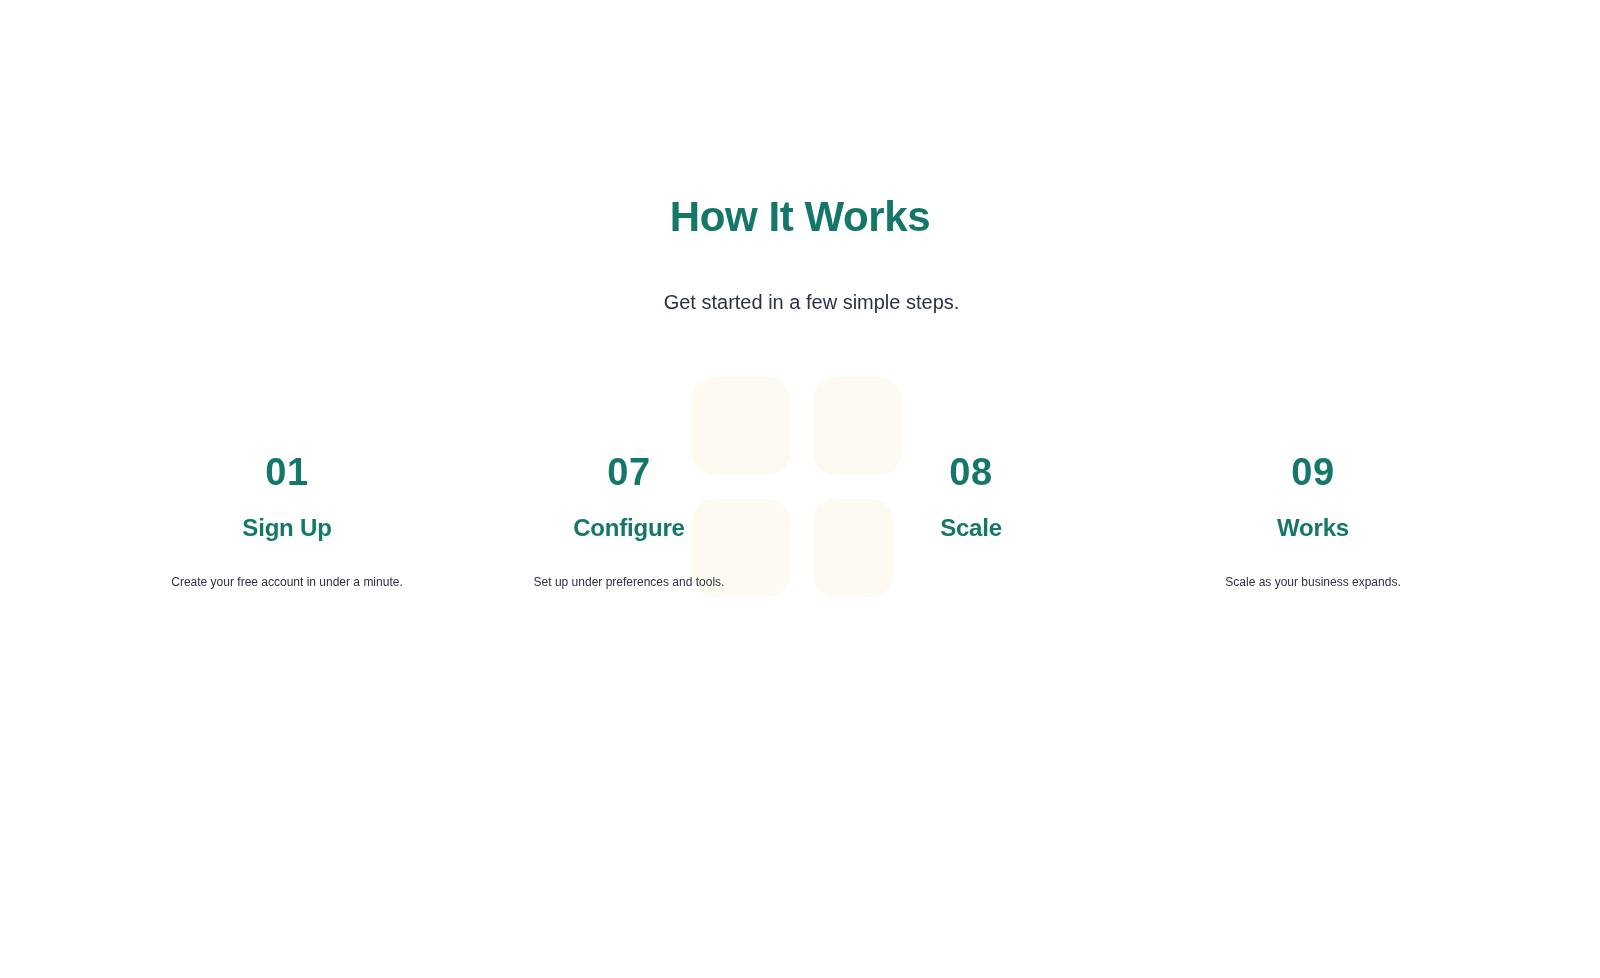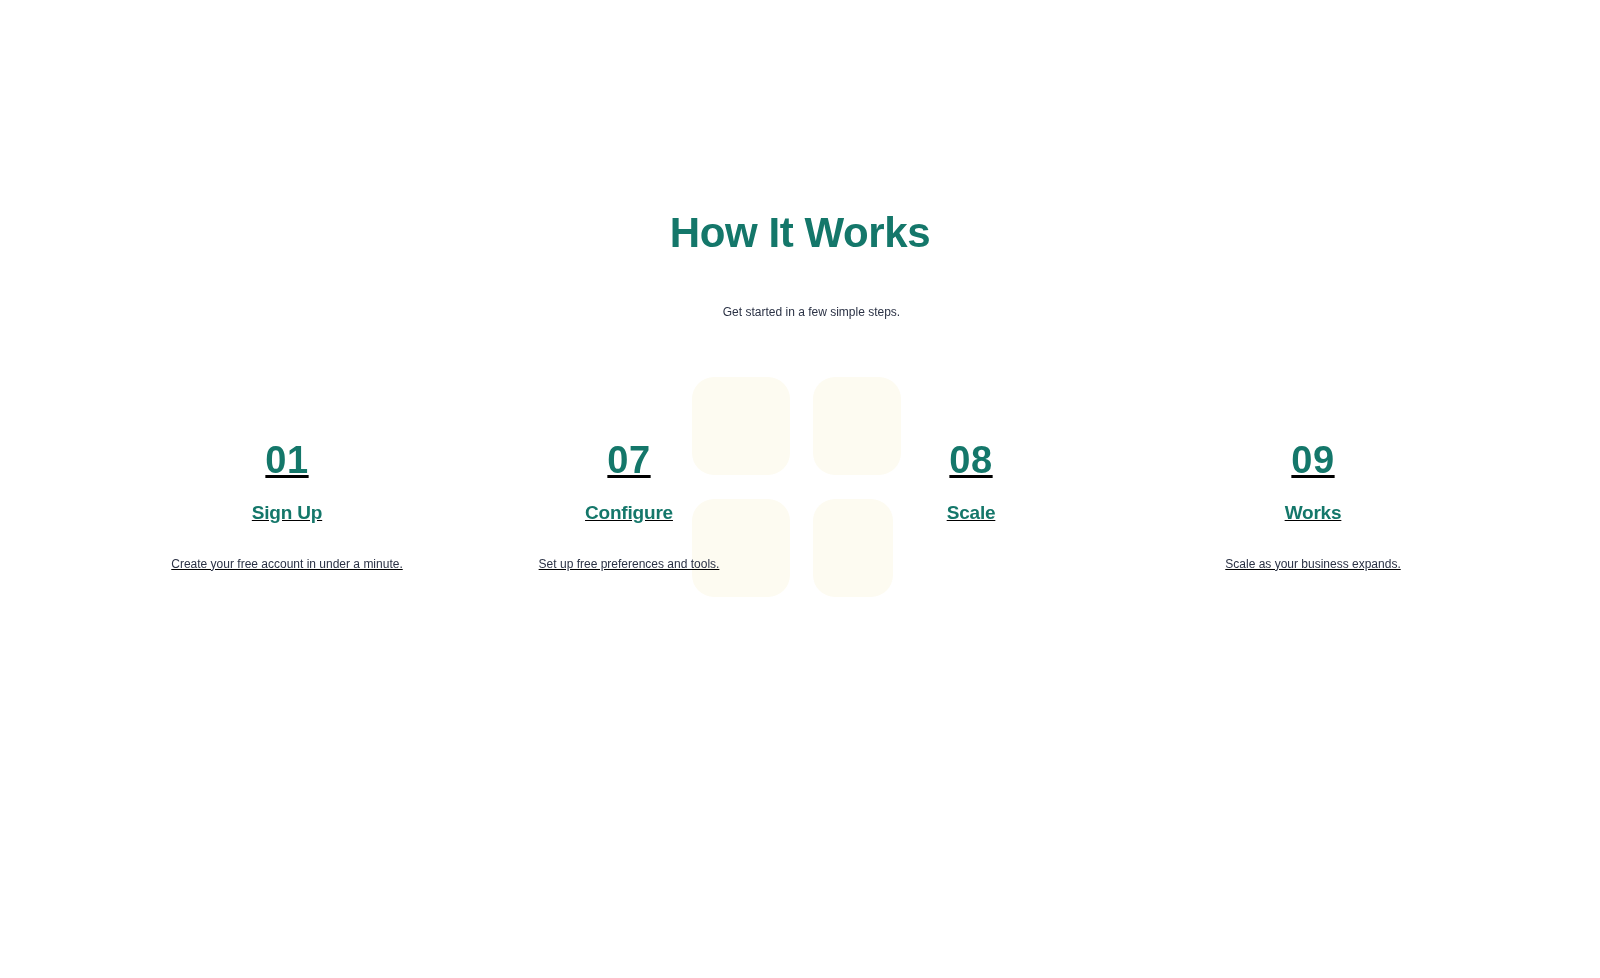--- a/index.html
+++ b/index.html
@@ -38,49 +38,48 @@
   
   .section {
     position: relative;
     z-index: 1;
     width: 1600px;
     padding-top: 193px;
     box-sizing: border-box;
   }
 
   .section-heading {
-    margin: 16px;
+    margin: 0;
     text-align: center;
     font-size: 42px;
     line-height: 1.12;
     font-weight: 700;
     letter-spacing: -0.4px;
     color: #14776a;
   }
 
   .section-subheading {
-    margin: 0;
+    margin: 16px;
     padding-top: 31px;
     text-align: center;
-    font-size: 12px;
+    font-size: 20px;
     line-height: 1.5;
     font-weight: 400;
     color: #2b3245;
     padding-left: 23px;
   }
 
   
   .steps-grid {
     margin: 0 auto;
     padding-top: 120px;
     width: 1368px;
     display: grid;
     grid-template-columns: repeat(4, 1fr);
     column-gap: 0px;
-    text-decoration: underline;
   }
 
   .step-card {
     display: flex;
     flex-direction: column;
     align-items: center;
     text-align: center;
     padding: 0 20px;
     box-sizing: border-box;
     background: transparent;
@@ -89,21 +88,21 @@
   .step-number {
     font-size: 38px;
     line-height: 1.05;
     font-weight: 700;
     letter-spacing: 0.5px;
     color: #14776a;
   }
 
   .step-title {
     margin-top: 21px;
-    font-size: 19px;
+    font-size: 24px;
     line-height: 1.2;
     font-weight: 700;
     letter-spacing: -0.2px;
     color: #14776a;
   }
 
   .step-desc {
     margin-top: 31px;
     max-width: 232px;
     font-size: 12px;
@@ -132,21 +131,21 @@
 
     <div class="step-card">
       <div class="step-number">01</div>
       <div class="step-title">Sign Up</div>
       <div class="step-desc">Create your free account in under a minute.</div>
     </div>
 
     <div class="step-card">
       <div class="step-number">07</div>
       <div class="step-title">Configure</div>
-      <div class="step-desc">Set up free preferences and tools.</div>
+      <div class="step-desc">Set up under preferences and tools.</div>
     </div>
 
     <div class="step-card">
       <div class="step-number">08</div>
       <div class="step-title">Scale</div>
     </div>
 
     <div class="step-card">
       <div class="step-number">09</div>
       <div class="step-title">Works</div>

